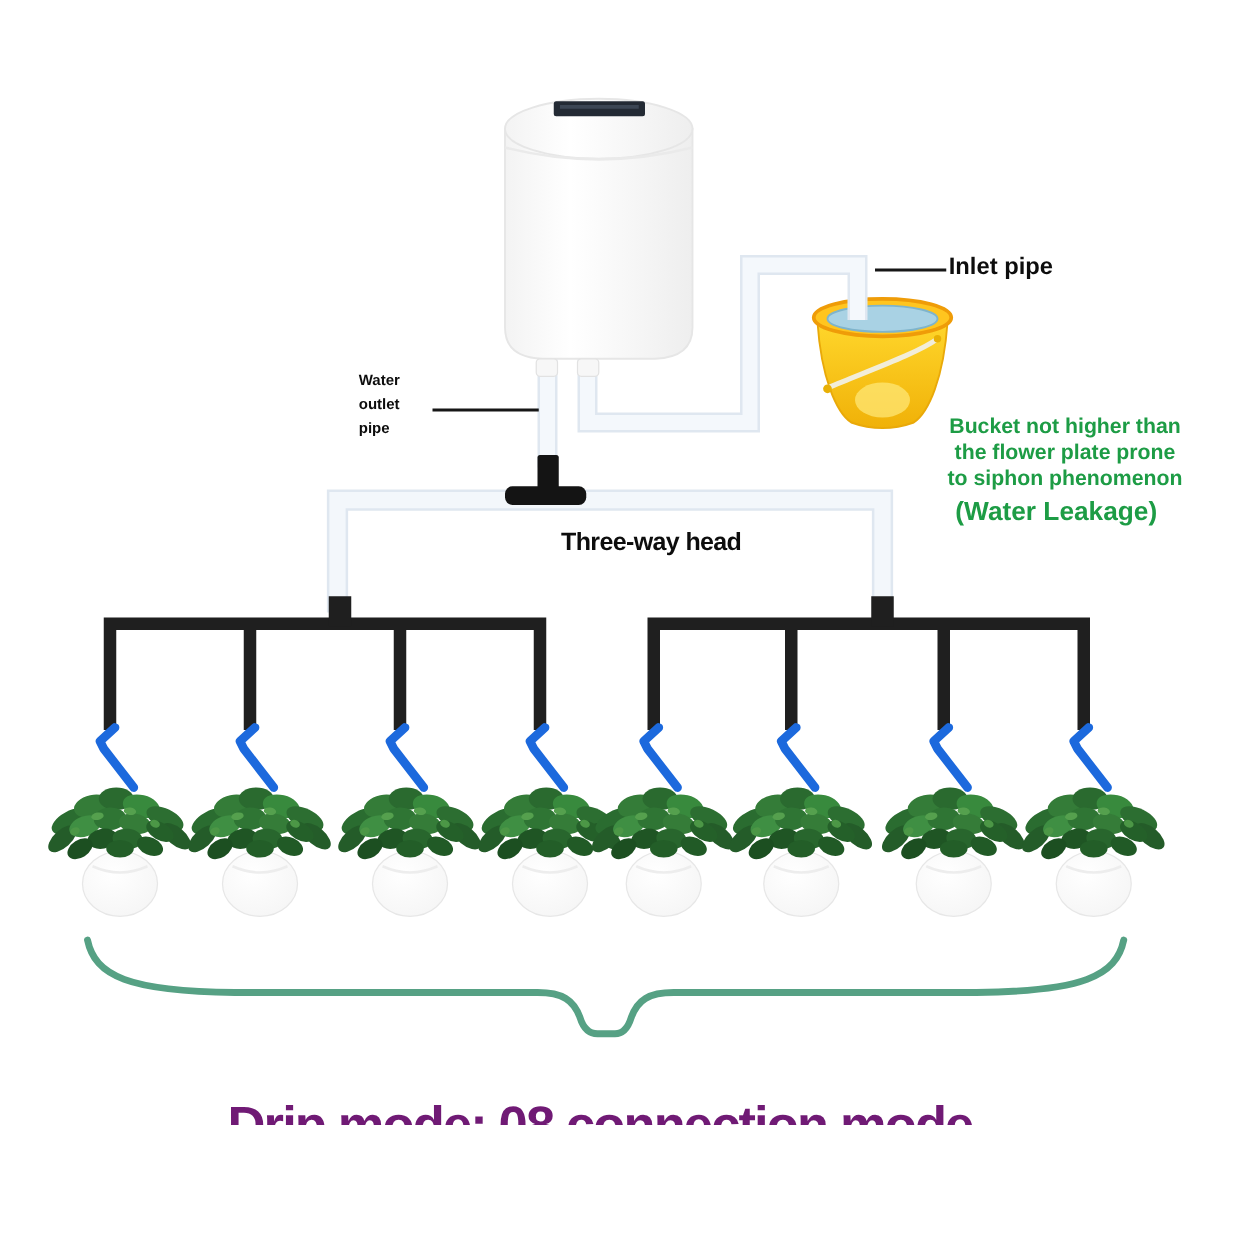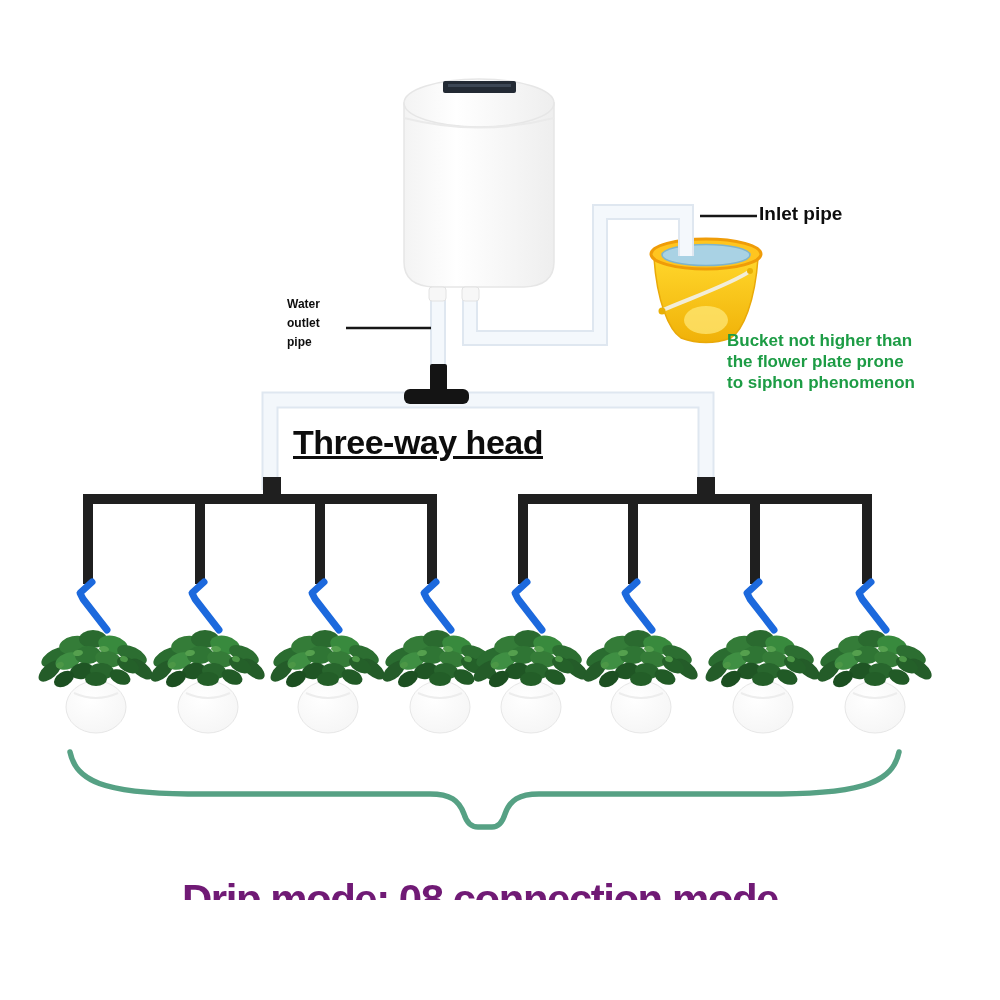--- a/index.html
+++ b/index.html
@@ -2,22 +2,22 @@
 <html><head>
 <meta charset="utf-8">
 <style>
   html,body{margin:0;padding:0;background:#ffffff;}
   #stage{position:relative;width:1000px;height:900px;background:#ffffff;overflow:hidden;
          font-family:"Liberation Sans", sans-serif;}
   #diagram{position:absolute;left:0;top:0;}
   .lbl{position:absolute;font-weight:bold;color:#0d0d0d;white-space:pre-line;}
   #label-inlet{left:759px;top:203px;font-size:19px;}
   #label-outlet{left:287px;top:295px;font-size:12px;line-height:19px;}
-  #label-threeway{left:293px;top:423px;width:300px;text-align:left;font-size:34px;letter-spacing:-0.5px;text-decoration:underline;}
-  #warning-text{left:727px;top:330px;width:250px;text-align:left;font-size:17px;line-height:21px;color:#1d9c45;}
+  #label-threeway{left:293px;top:423px;width:300px;text-align:right;font-size:20px;letter-spacing:-0.5px;}
+  #warning-text{left:727px;top:330px;width:250px;text-align:center;font-size:17px;line-height:21px;color:#1d9c45;}
   #leakage-text{left:720px;top:398px;width:250px;text-align:center;font-size:21px;color:#1d9c45;}
   #main-title{left:0px;top:876px;width:960px;text-align:center;font-size:42px;letter-spacing:-1.5px;color:#701a75;}
 </style>
 </head>
 <body>
 
 <div id="stage">
 
   <svg id="diagram" width="1000" height="1000" viewBox="0 0 1000 1000">
     <defs>
@@ -125,14 +125,15 @@
   </svg>
 
   <div class="lbl" id="label-inlet">Inlet pipe</div>
   <div class="lbl" id="label-outlet">Water
 outlet
 pipe</div>
   <div class="lbl" id="label-threeway">Three-way head</div>
   <div class="lbl" id="warning-text">Bucket not higher than
 the flower plate prone
 to siphon phenomenon</div>
+  <div class="lbl" id="leakage-text">(Water Leakage)</div>
   <div class="lbl" id="main-title">Drip mode: 08 connection mode</div>
 </div>
 
 </body></html>

